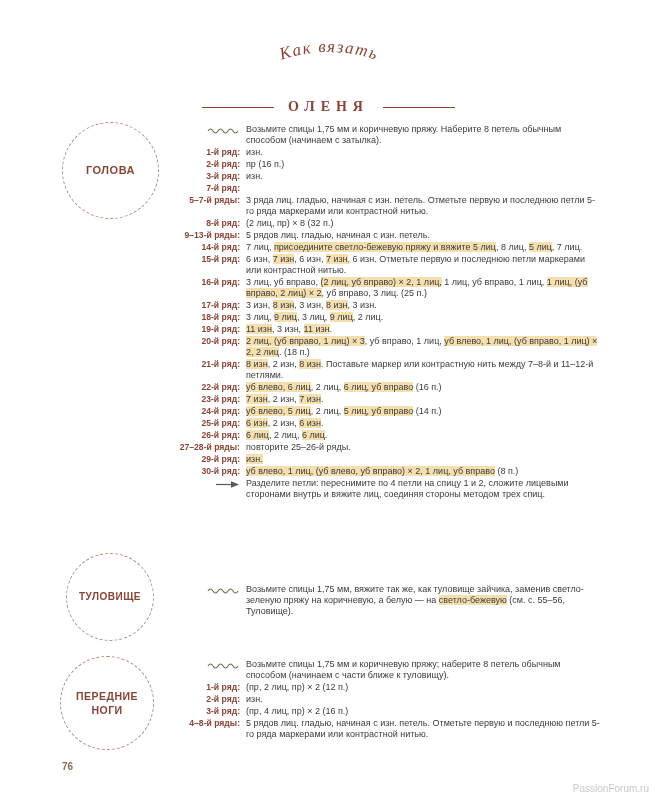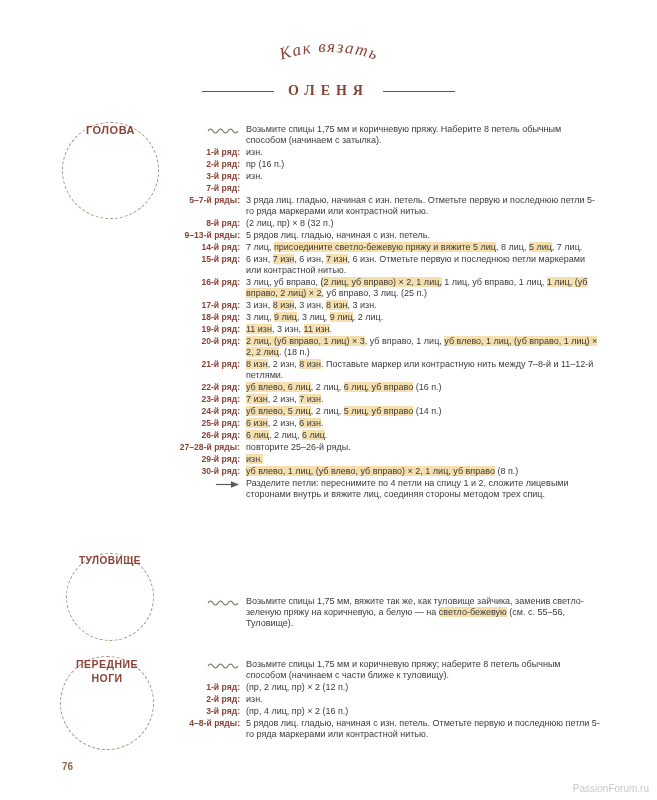--- a/index.html
+++ b/index.html
@@ -4,39 +4,39 @@
 <style>
   * { margin:0; padding:0; box-sizing:border-box; }
   html,body { background:#ffffff; }
   .page {
     position:relative; width:657px; height:800px; background:#fff;
     font-family:"Liberation Sans", sans-serif; color:#3b3b3b; overflow:hidden;
   }
   
   .header { position:absolute; top:26px; left:0; width:100%; text-align:center; }
   .arc-svg { display:block; margin:0 auto; }
-  .title-row { display:flex; align-items:center; justify-content:center; gap:14px; margin-top:3px; }
+  .title-row { display:flex; align-items:center; justify-content:center; gap:14px; margin-top:19px; }
   .title-row .line { width:72px; height:0; border-top:1px solid var(--accent,#8a4437); }
   .page-title {
     font-family:"Liberation Serif", serif; font-size:14px; letter-spacing:6px;
     color:var(--accent,#8a4437); font-weight:bold;
   }
   
   .circle {
     position:absolute; border:1.5px dashed #a5907b; border-radius:50%;
-    display:flex; justify-content:center; text-align:center;
+    display:flex; align-items:center; justify-content:center; text-align:center;
     color:var(--accent,#8a4437); font-weight:bold; letter-spacing:0.5px; line-height:1.35;
   }
   .c-head { left:62px; top:122px; width:97px; height:97px; font-size:11px; }
   .c-body { left:66px; top:553px; width:88px; height:88px; font-size:10px; }
   .c-legs { left:60px; top:656px; width:94px; height:94px; font-size:10.5px; padding:0 12px; }
   
   .blocks-area { position:absolute; left:176px; right:56px; }
   .area-head { top:124px; }
-  .area-body { top:596px; }
+  .area-body { top:584px; }
   .area-legs { top:659px; }
   .block { display:flex; margin-bottom:1px; }
   .label {
     flex:0 0 70px; text-align:right; padding-right:6px;
     color:var(--accent,#8a4437); font-weight:bold; font-size:8.6px; line-height:11px;
     white-space:nowrap;
   }
   .label svg { vertical-align:middle; margin-top:1px; }
   .content { flex:1; font-size:9px; line-height:11px; }
   .hl { background:var(--hl,#f6dfae); }

